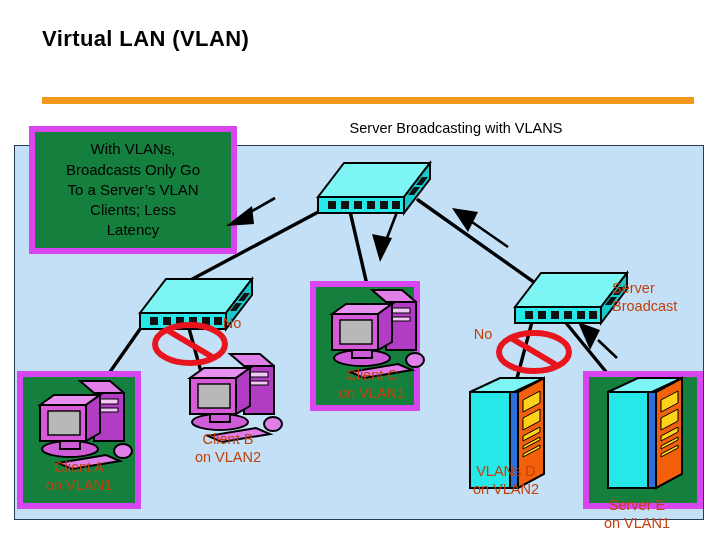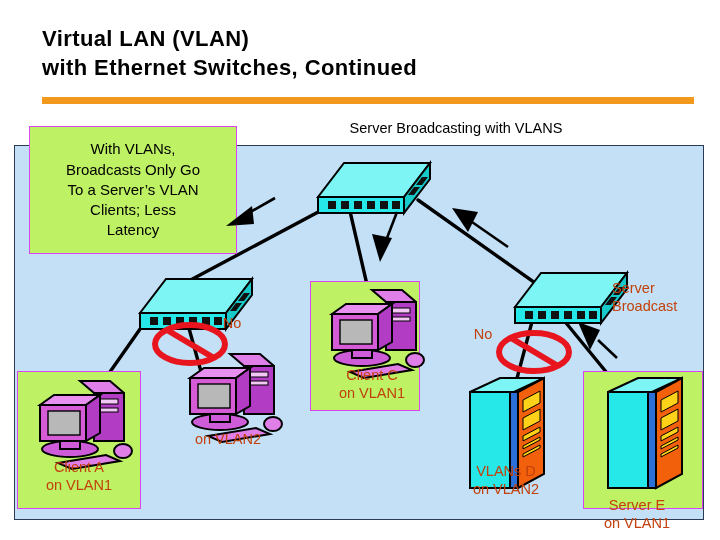--- a/index.html
+++ b/index.html
@@ -29,21 +29,21 @@
   }
 
   
   .diagram{
     position:absolute;left:14px;top:145px;width:690px;height:375px;
     background:#C3E0F7;border:1px solid #2b3a55;box-sizing:border-box;
   }
 
   
   .yellowbox{
-    position:absolute;background:#bef264;border:1px solid #d946ef;
+    position:absolute;background:#15803d;border:6px solid #d946ef;
     box-sizing:border-box;
   }
   .callout{
     left:29px;top:126px;width:208px;height:128px;
     display:flex;align-items:center;justify-content:center;
     text-align:center;font-size:15px;color:#000;line-height:1.35;
     z-index:6;
   }
 
   .nodebox{z-index:4;}
@@ -74,21 +74,20 @@
   .nocircle{fill:none;stroke:#E8141E;stroke-width:6;}
   .noslash{stroke:#E8141E;stroke-width:6;stroke-linecap:butt;}
 </style>
 </head>
 <body>
 
 <div id="slide">
 
   <div class="title">
     <div>Virtual LAN (VLAN)</div>
-    <div>with Ethernet Switches, Continued</div>
   </div>
   <div class="title-rule"></div>
 
   <div class="panel-heading">Server Broadcasting with VLANS</div>
 
   <div class="diagram"></div>
 
   <svg class="layer" id="links">
 
     <line class="link" x1="168" y1="292" x2="337" y2="202"></line>
@@ -232,20 +231,21 @@
   <div class="lbl lbl-broadcast">
     <div>Server</div>
     <div>Broadcast</div>
   </div>
 
   <div class="lbl lbl-clientA">
     <div>Client A</div>
     <div>on VLAN1</div>
   </div>
   <div class="lbl lbl-clientB">
+    <div>Client B</div>
     <div>on VLAN2</div>
   </div>
   <div class="lbl lbl-clientC">
     <div>Client C</div>
     <div>on VLAN1</div>
   </div>
   <div class="lbl lbl-serverD">
     <div>VLANs D</div>
     <div>on VLAN2</div>
   </div>

